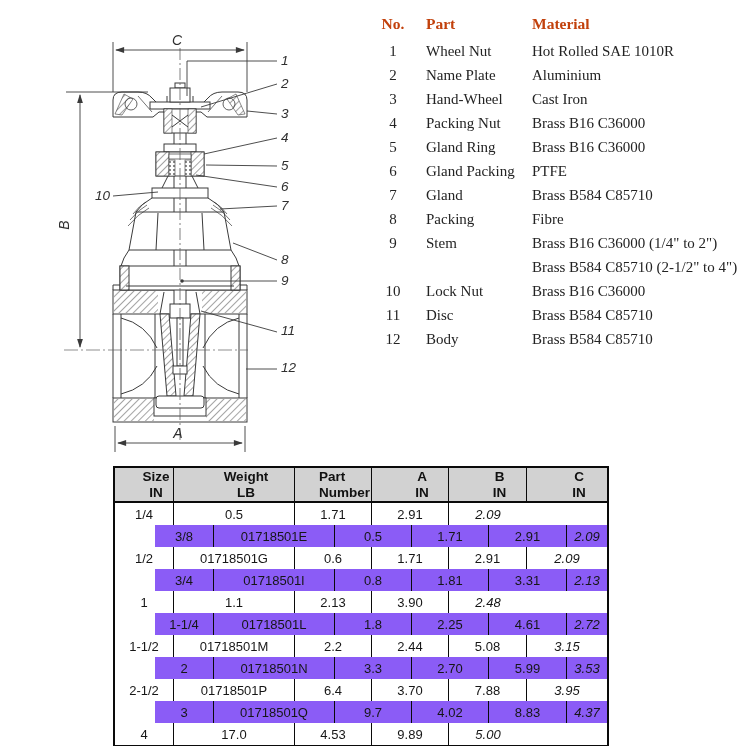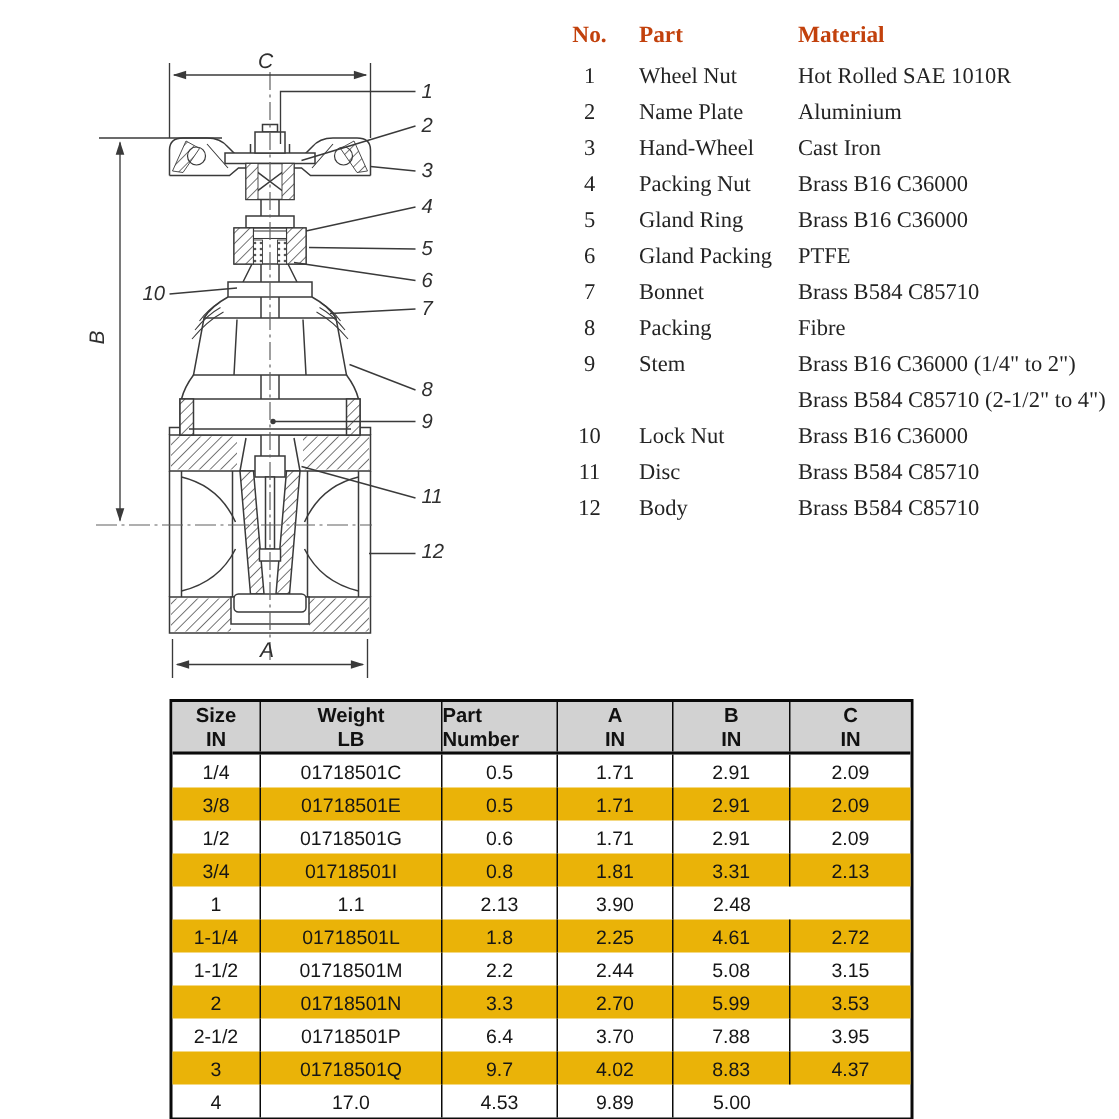--- a/index.html
+++ b/index.html
@@ -21,27 +21,27 @@
   .p-row.stem{height:48px;}
   .p-row .mat .mline{line-height:24px;height:24px;}
 
   
   .stable{position:absolute;left:113px;top:466px;width:492px;
     border:2px solid #0a0a0a;background:#fff;}
   .s-head{display:grid;grid-template-columns:59px 121px 77px 77px 78px 1fr;
     background:#d2d2d2;height:33px;border-bottom:2.5px solid #0a0a0a;}
   .s-head .hc{border-right:1.5px solid #0a0a0a;display:flex;flex-direction:column;
     align-items:center;justify-content:center;font-weight:bold;font-size:13.5px;
-    line-height:1.12;color:#111;}
+    line-height:1.12;color:#111;padding-left:24px;}
   .s-head .hc:last-child{border-right:none;}
   .s-row{display:grid;grid-template-columns:59px 121px 77px 77px 78px 1fr;height:22px;}
   .s-row .c{border-right:1.5px solid #0a0a0a;display:flex;align-items:center;
     justify-content:center;font-size:13px;color:#161616;}
-  .s-row .c:last-child{border-right:none;}
-  .s-row.alt{background:#eab308;}
+  .s-row .c:last-child{border-right:none;font-style:italic;}
+  .s-row.alt{background:#8b5cf6;margin-left:40px;}
 </style>
 </head>
 <body>
 
 <svg class="diagram-svg" viewBox="18 14 304 446">
   <defs>
     <pattern id="h" width="5" height="5" patternUnits="userSpaceOnUse" patternTransform="rotate(45)">
       <rect width="5" height="5" fill="#ffffff"></rect>
       <line x1="0" y1="0" x2="0" y2="5" stroke="#4a4a4a" stroke-width="1"></line>
     </pattern>
@@ -213,21 +213,21 @@
     <span>Gland Ring</span>
     <span class="mat">Brass B16 C36000</span>
   </div>
   <div class="p-row">
     <span class="no">6</span>
     <span>Gland Packing</span>
     <span class="mat">PTFE</span>
   </div>
   <div class="p-row">
     <span class="no">7</span>
-    <span>Bonnet</span>
+    <span>Gland</span>
     <span class="mat">Brass B584 C85710</span>
   </div>
   <div class="p-row">
     <span class="no">8</span>
     <span>Packing</span>
     <span class="mat">Fibre</span>
   </div>
   <div class="p-row stem">
     <span class="no">9</span>
     <span>Stem</span>
@@ -276,21 +276,20 @@
       <span>IN</span>
     </div>
     <div class="hc">
       <span>C</span>
       <span>IN</span>
     </div>
   </div>
 
   <div class="s-row">
     <div class="c">1/4</div>
-    <div class="c">01718501C</div>
     <div class="c">0.5</div>
     <div class="c">1.71</div>
     <div class="c">2.91</div>
     <div class="c">2.09</div>
   </div>
   <div class="s-row alt">
     <div class="c">3/8</div>
     <div class="c">01718501E</div>
     <div class="c">0.5</div>
     <div class="c">1.71</div>

